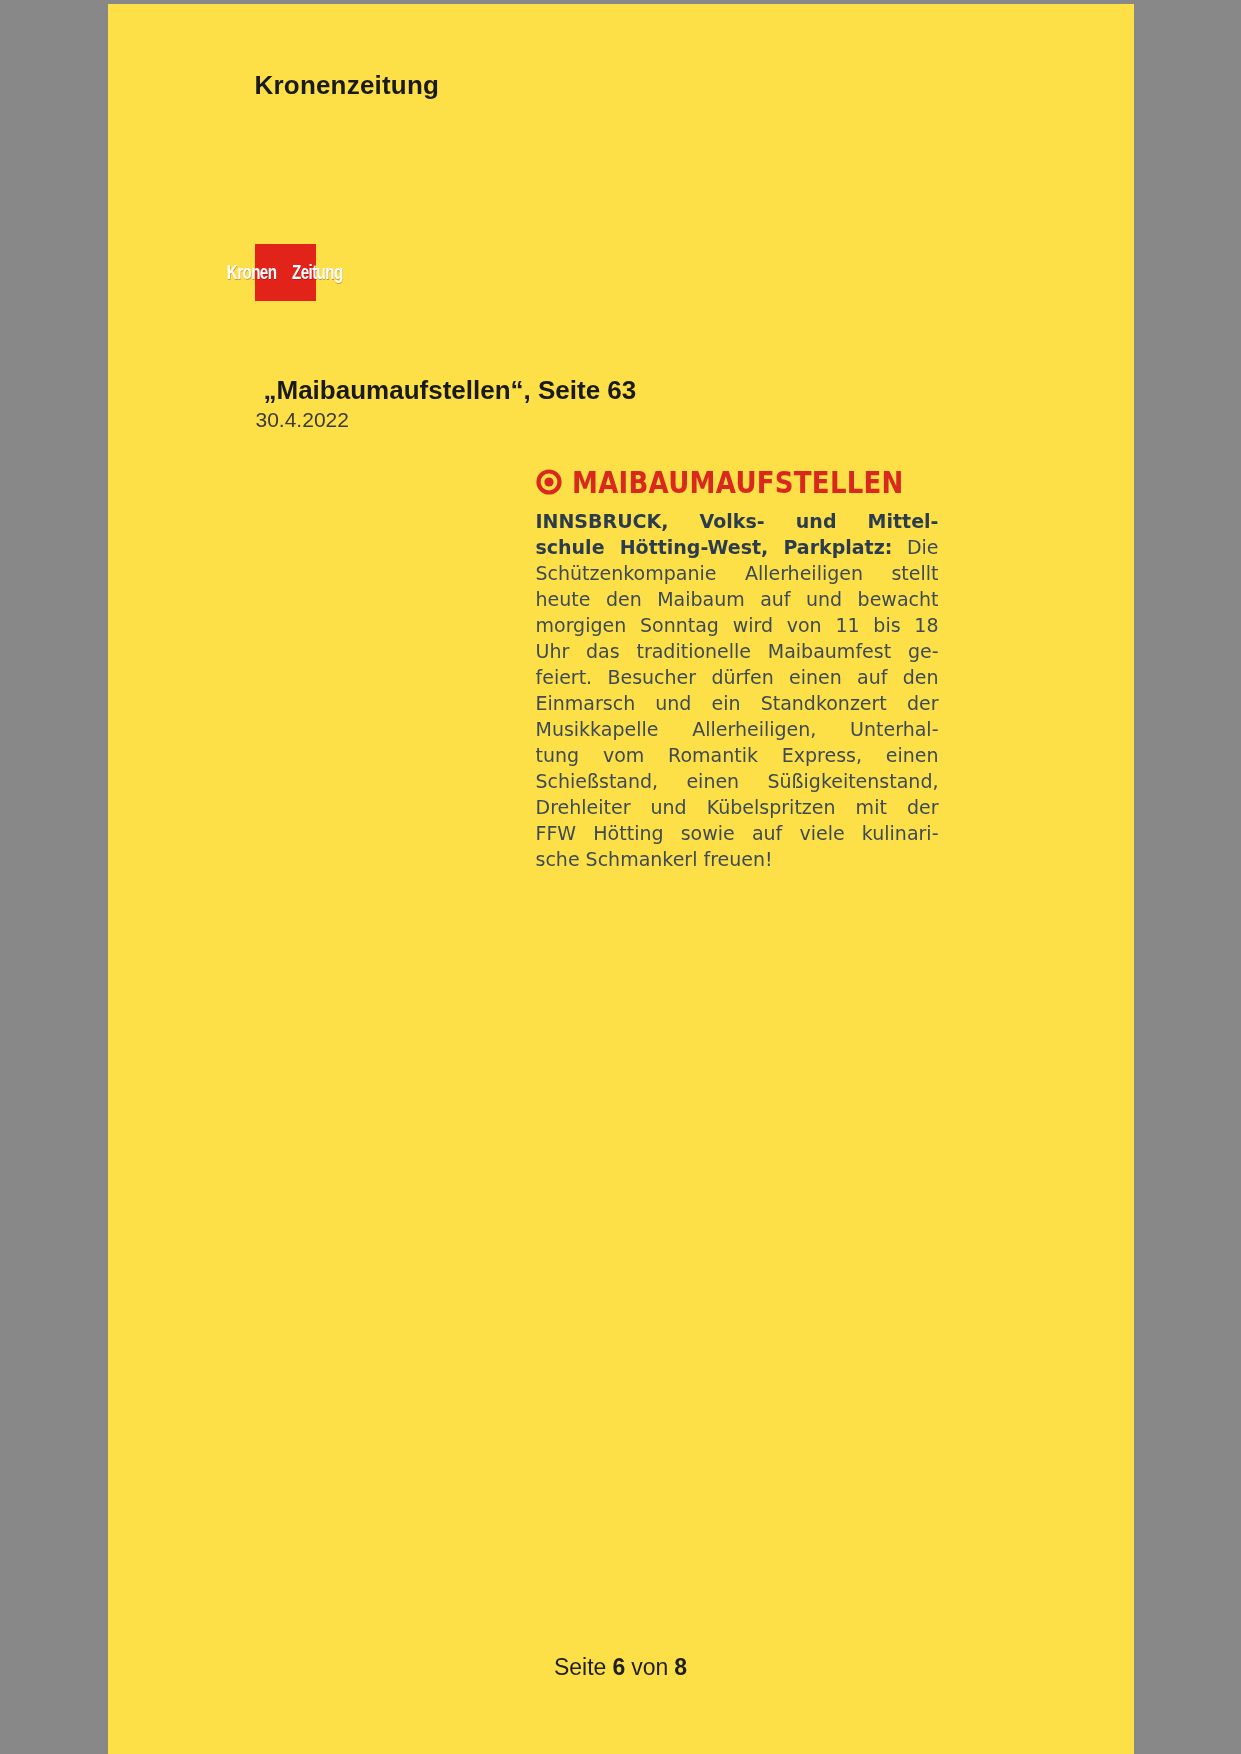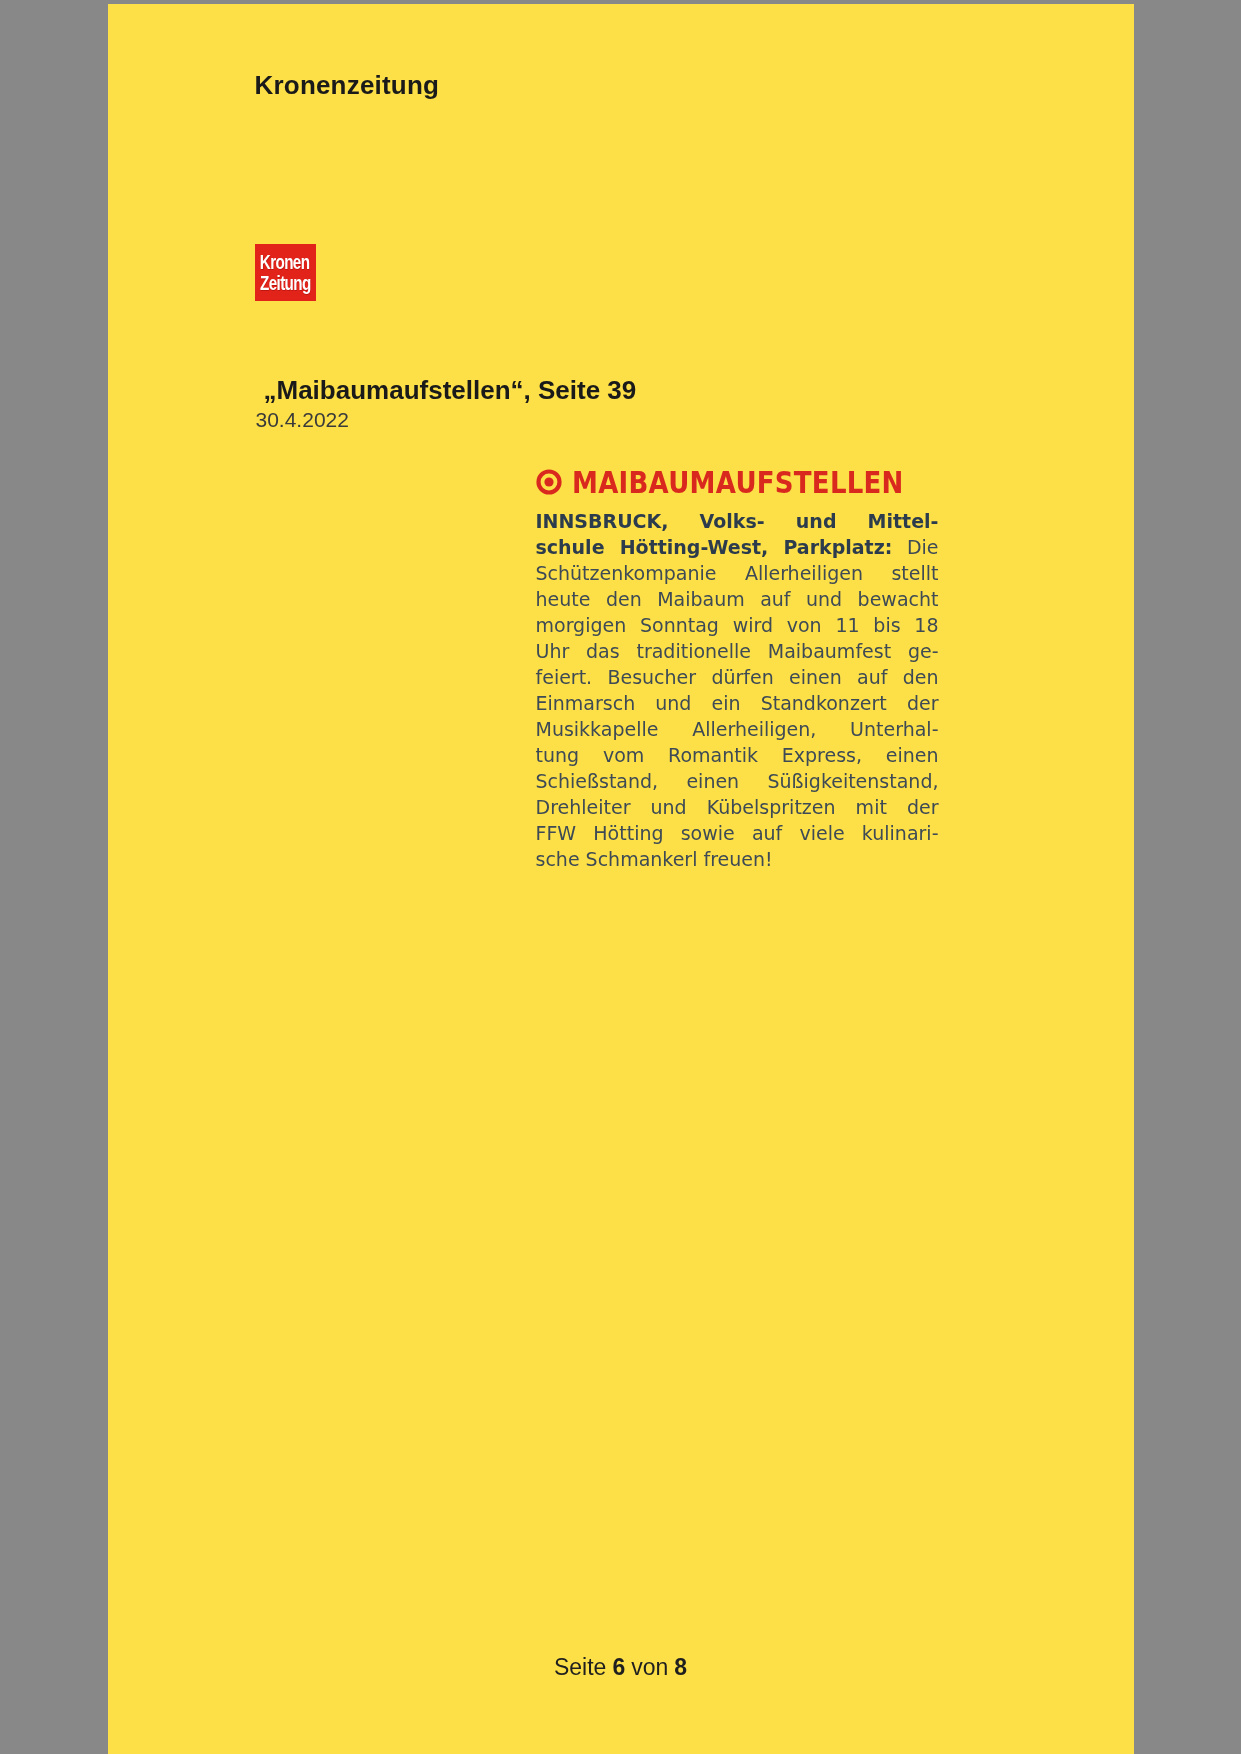--- a/index.html
+++ b/index.html
@@ -26,21 +26,21 @@
 
   
   .logo {
     position: absolute;
     left: 147px;
     top: 240px;
     width: 61px;
     height: 57px;
     background: #e2231a;
     display: flex;
-    flex-direction: column;
+    flex-direction: row;
     align-items: center;
     justify-content: center;
   }
   .logo .logo-line {
     color: #ffffff;
     font-weight: bold;
     font-size: 20px;
     line-height: 21px;
     transform: scaleX(0.76);
     letter-spacing: -0.8px;
@@ -118,21 +118,21 @@
 
 <div class="page">
 
   <div class="publication">Kronenzeitung</div>
 
   <div class="logo">
     <div class="logo-line">Kronen</div>
     <div class="logo-line">Zeitung</div>
   </div>
 
-  <div class="clip-title">„Maibaumaufstellen“, Seite 39</div>
+  <div class="clip-title">„Maibaumaufstellen“, Seite 63</div>
   <div class="clip-date">30.4.2022</div>
 
   <div class="article">
     <div class="article-headline">
       <svg class="bullseye" viewBox="0 0 26 26" aria-hidden="true">
         <circle cx="13" cy="13" r="10.5" fill="none" stroke="#d9291e" stroke-width="4.2"></circle>
         <circle cx="13" cy="13" r="4.6" fill="#d9291e"></circle>
       </svg>
       <span class="headline-text">MAIBAUMAUFSTELLEN</span>
     </div>

